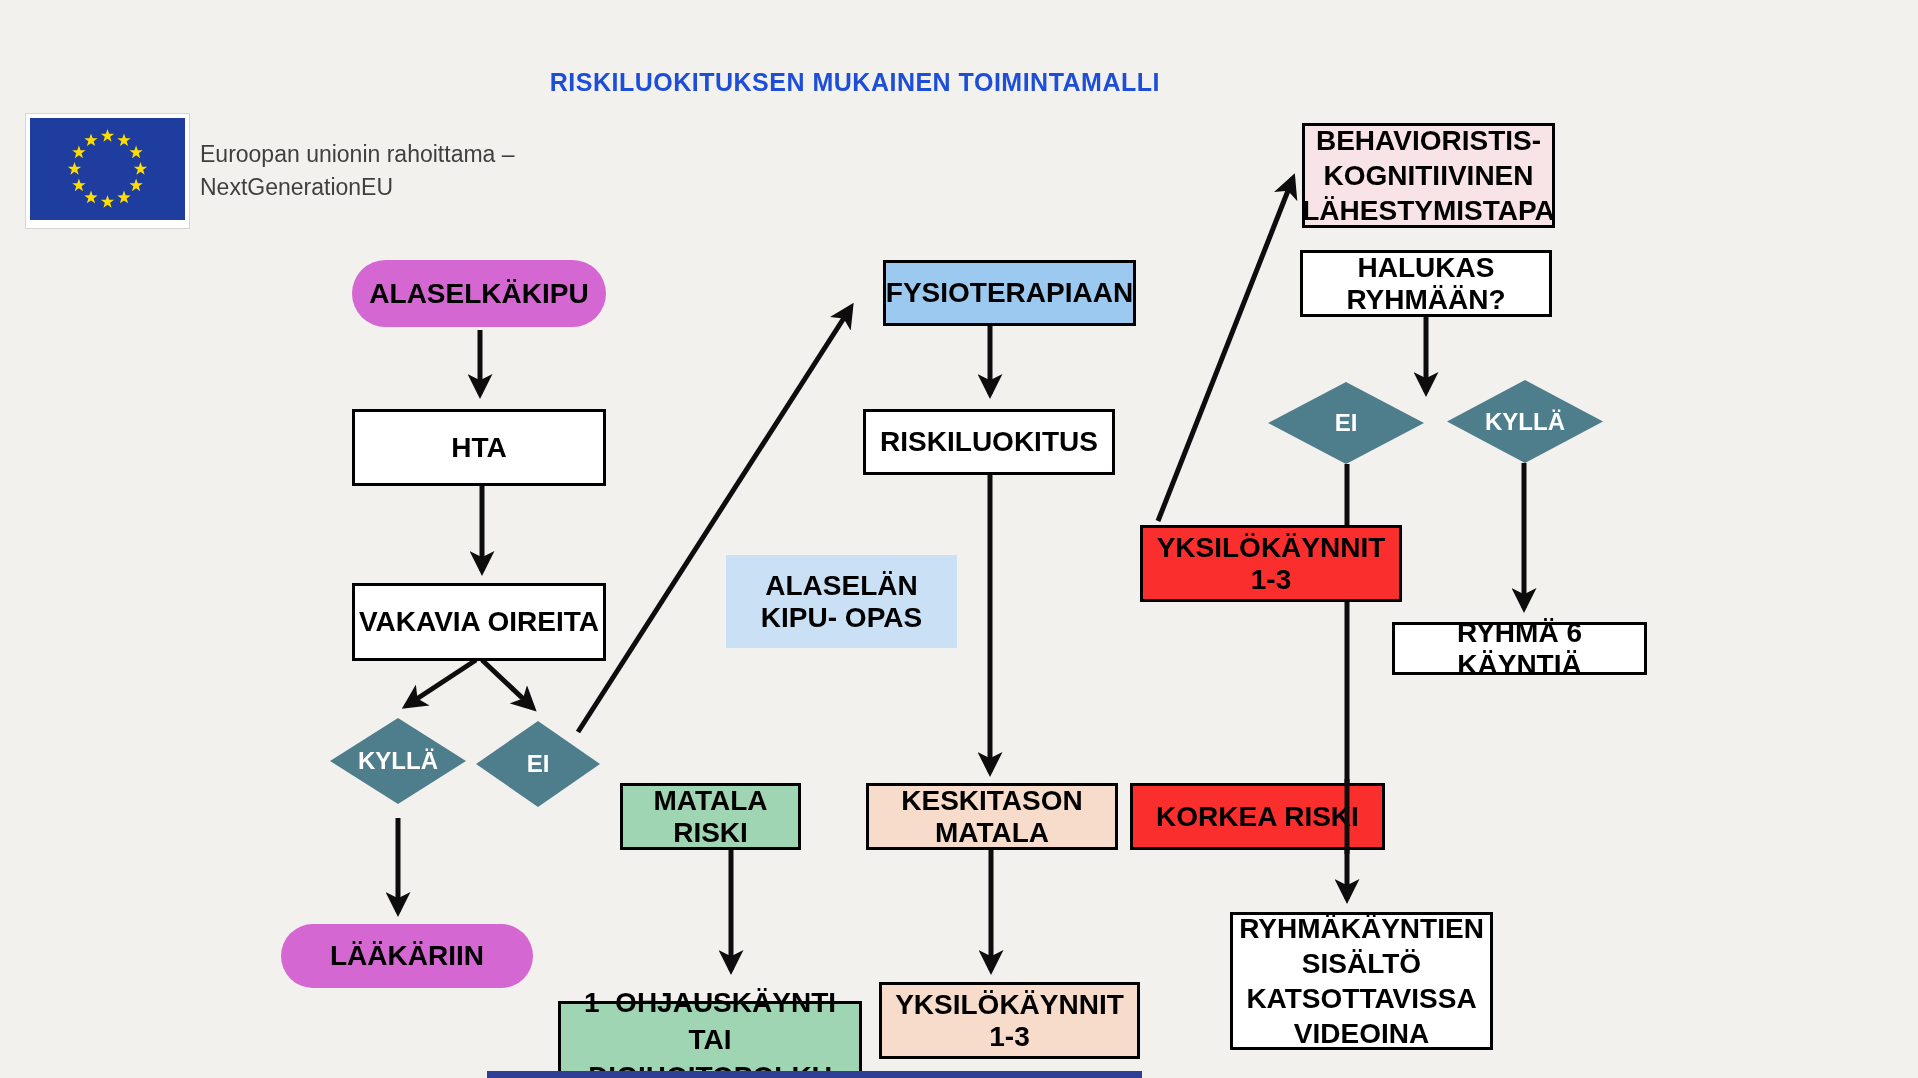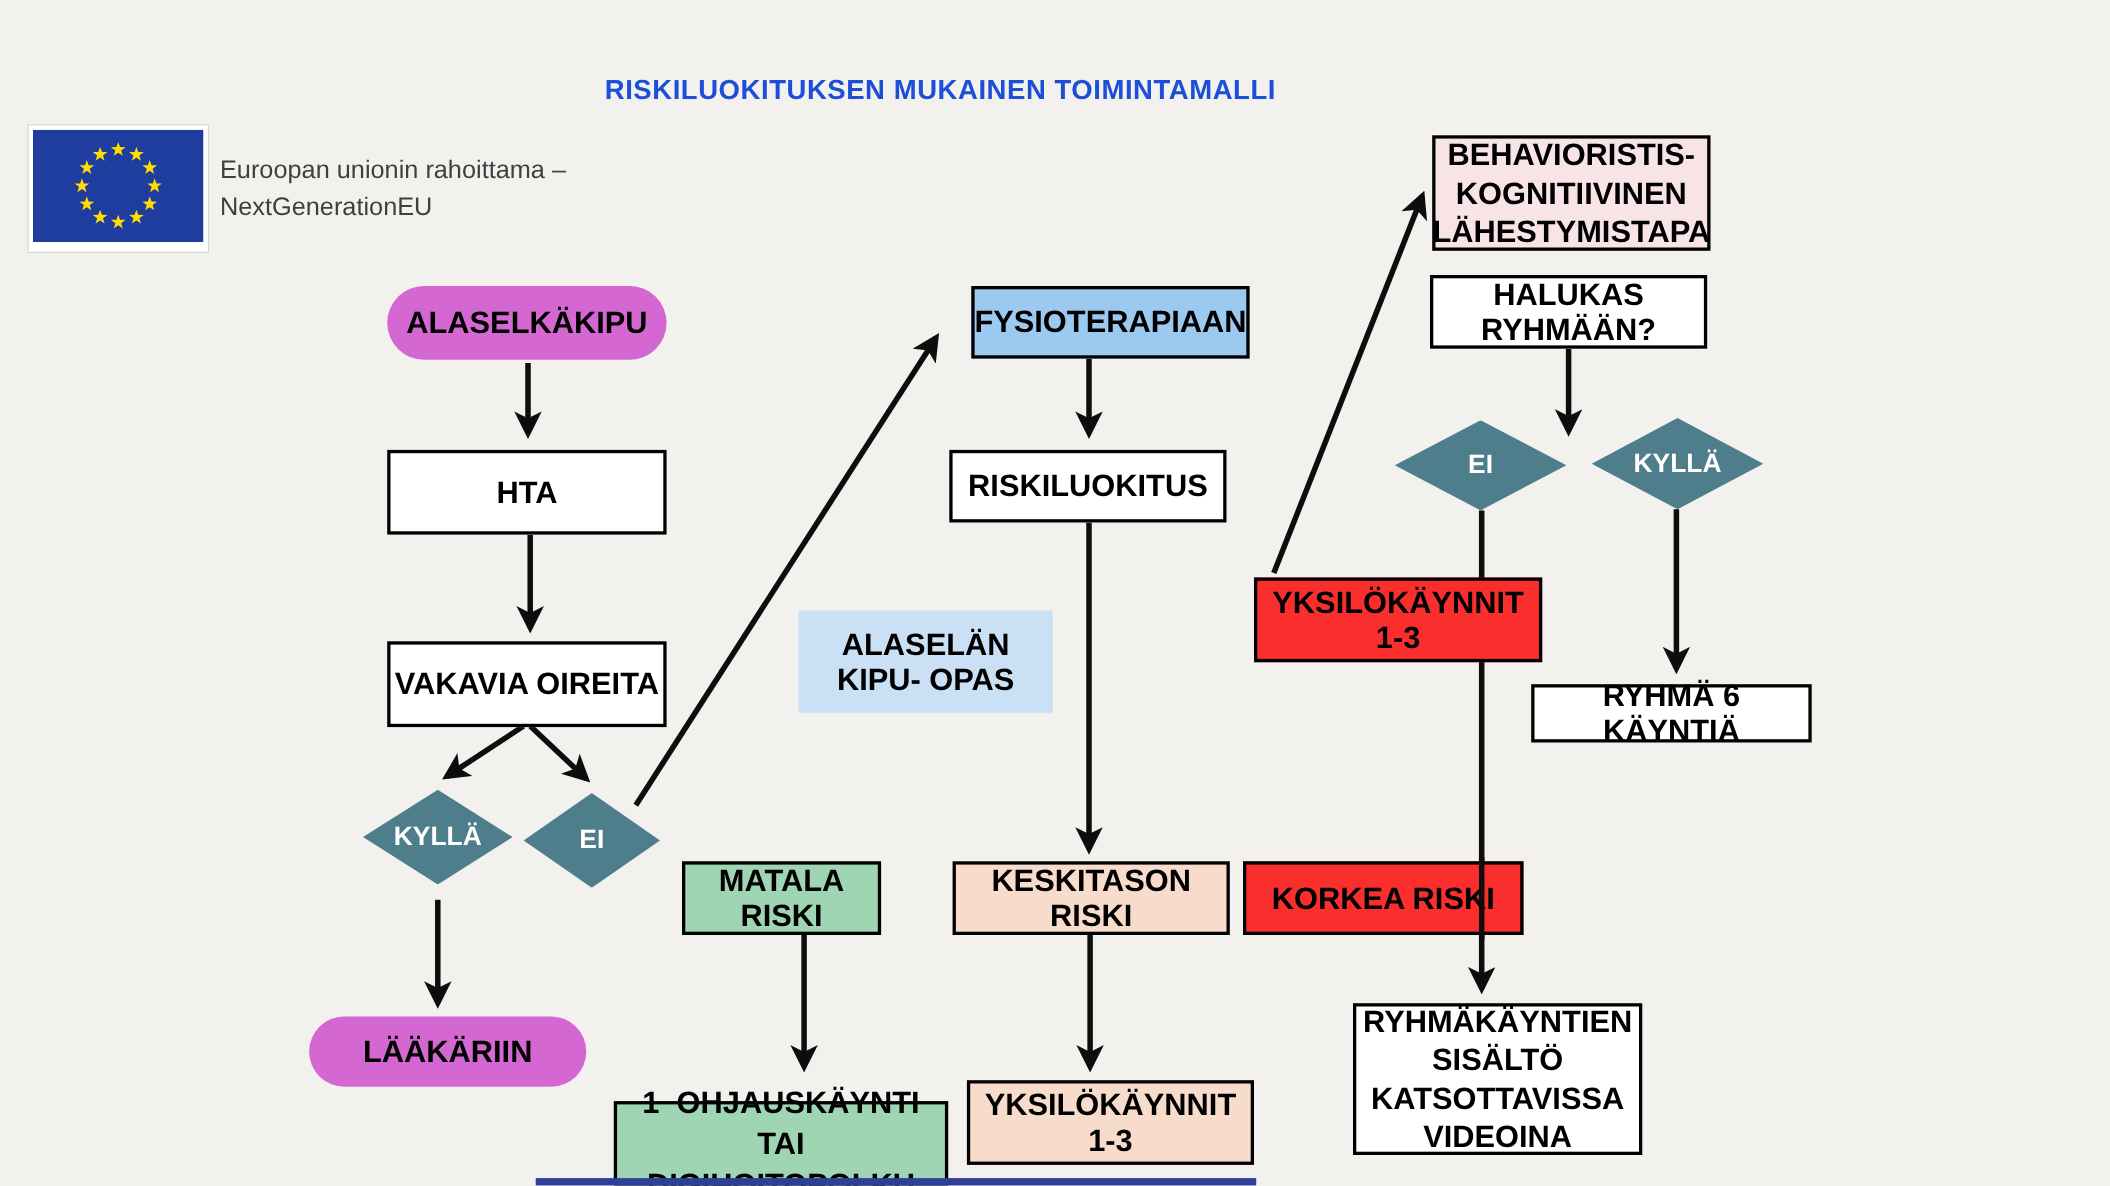--- a/index.html
+++ b/index.html
@@ -107,21 +107,21 @@
   <div class="node rect" style="left:352px;top:409px;width:254px;height:77px;">HTA</div>
   <div class="node rect" style="left:352px;top:583px;width:254px;height:78px;">VAKAVIA OIREITA</div>
   <div class="node diamond" style="left:330px;top:718px;width:136px;height:86px;">KYLLÄ</div>
   <div class="node diamond" style="left:476px;top:721px;width:124px;height:86px;">EI</div>
   <div class="node pill" style="left:281px;top:924px;width:252px;height:64px;">LÄÄKÄRIIN</div>
 
   <div class="node rect fill-blue" style="left:863px;top:260px;width:253px;height:66px;">FYSIOTERAPIAAN</div>
   <div class="node rect" style="left:863px;top:409px;width:252px;height:66px;">RISKILUOKITUS</div>
   <div class="node fill-pale" style="left:716px;top:555px;width:231px;height:93px;margin-left:10px;">ALASELÄN KIPU- OPAS</div>
   <div class="node rect fill-green" style="left:620px;top:783px;width:181px;height:67px;">MATALA RISKI</div>
-  <div class="node rect fill-peach" style="left:866px;top:783px;width:252px;height:67px;">KESKITASON RISKI</div>
+  <div class="node rect fill-peach" style="left:866px;top:783px;width:252px;height:67px;">KESKITASON MATALA</div>
   <div class="node rect fill-red" style="left:1130px;top:783px;width:255px;height:67px;">KORKEA RISKI</div>
   <div class="node rect fill-green lh-wider" style="left:558px;top:982px;width:304px;height:77px;">1  OHJAUSKÄYNTI TAI
 DIGIHOITOPOLKU</div>
   <div class="node rect fill-peach" style="left:879px;top:982px;width:261px;height:77px;">YKSILÖKÄYNNIT 1-3</div>
 
   <div class="node rect fill-pink lh-wide" style="left:1302px;top:123px;width:253px;height:105px;">BEHAVIORISTIS-
 KOGNITIIVINEN
 LÄHESTYMISTAPA</div>
   <div class="node rect" style="left:1300px;top:250px;width:252px;height:67px;">HALUKAS RYHMÄÄN?</div>
   <div class="node diamond" style="left:1268px;top:382px;width:156px;height:82px;">EI</div>

